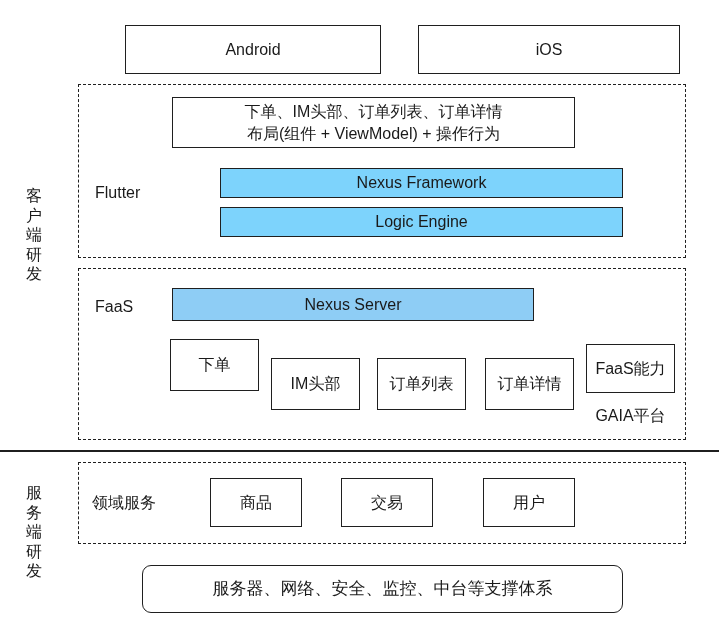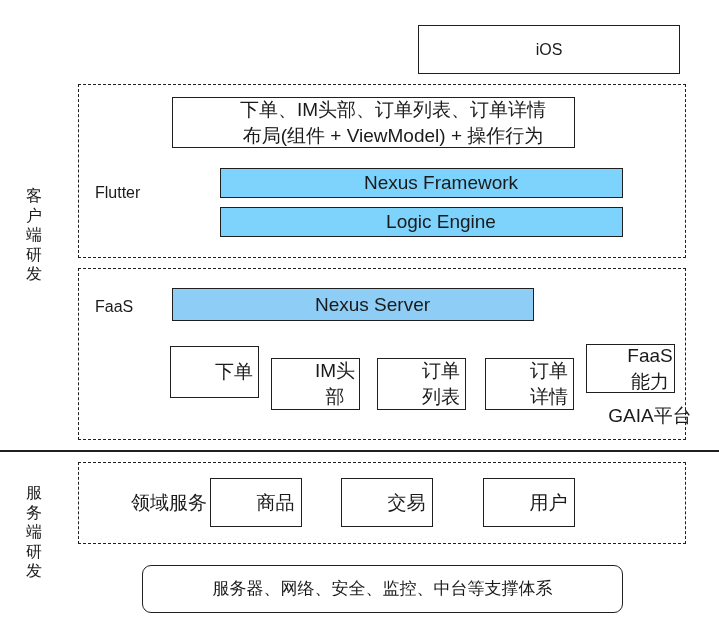--- a/index.html
+++ b/index.html
@@ -63,28 +63,31 @@
     letter-spacing: 0;
   }
   .vlabel span { display: block; }
 
   .divider {
     background: #1f1f1f;
     height: 1.8px;
   }
 
   .fs-16 { font-size: 16px; }
-  .fs-15 { font-size: 19px; padding-left: 39px; }
+  .fs-15 { font-size: 16px; }
   .fs-17 { font-size: 17px; }
 </style>
 </head>
 <body>
 
 <div id="canvas">
 
+  <div class="abs box fs-16" style="left:125px; top:25px; width:256px; height:49px;">
+    <span>Android</span>
+  </div>
 
   <div class="abs box fs-16" style="left:418px; top:25px; width:262px; height:49px;">
     <span>iOS</span>
   </div>
 
   <div class="abs vlabel fs-16" style="left:14px; top:175px; width:40px; height:120px;">
     <span>客</span>
     <span>户</span>
     <span>端</span>
     <span>研</span>
@@ -113,21 +116,21 @@
   <div class="abs dashed" style="left:78px; top:268px; width:608px; height:172px;"></div>
 
   <div class="abs label fs-16" style="left:95px; top:296px; width:70px; height:22px;">
     <span>FaaS</span>
   </div>
 
   <div class="abs box fill-blue fs-15" style="left:172px; top:288px; width:362px; height:33px;">
     <span>Nexus Server</span>
   </div>
 
-  <div class="abs box fs-15" style="left:170px; top:346px; width:89px; height:52px;">
+  <div class="abs box fs-15" style="left:170px; top:339px; width:89px; height:52px;">
     <span>下单</span>
   </div>
   <div class="abs box fs-15" style="left:271px; top:358px; width:89px; height:52px;">
     <span>IM头部</span>
   </div>
   <div class="abs box fs-15" style="left:377px; top:358px; width:89px; height:52px;">
     <span>订单列表</span>
   </div>
   <div class="abs box fs-15" style="left:485px; top:358px; width:89px; height:52px;">
     <span>订单详情</span>

